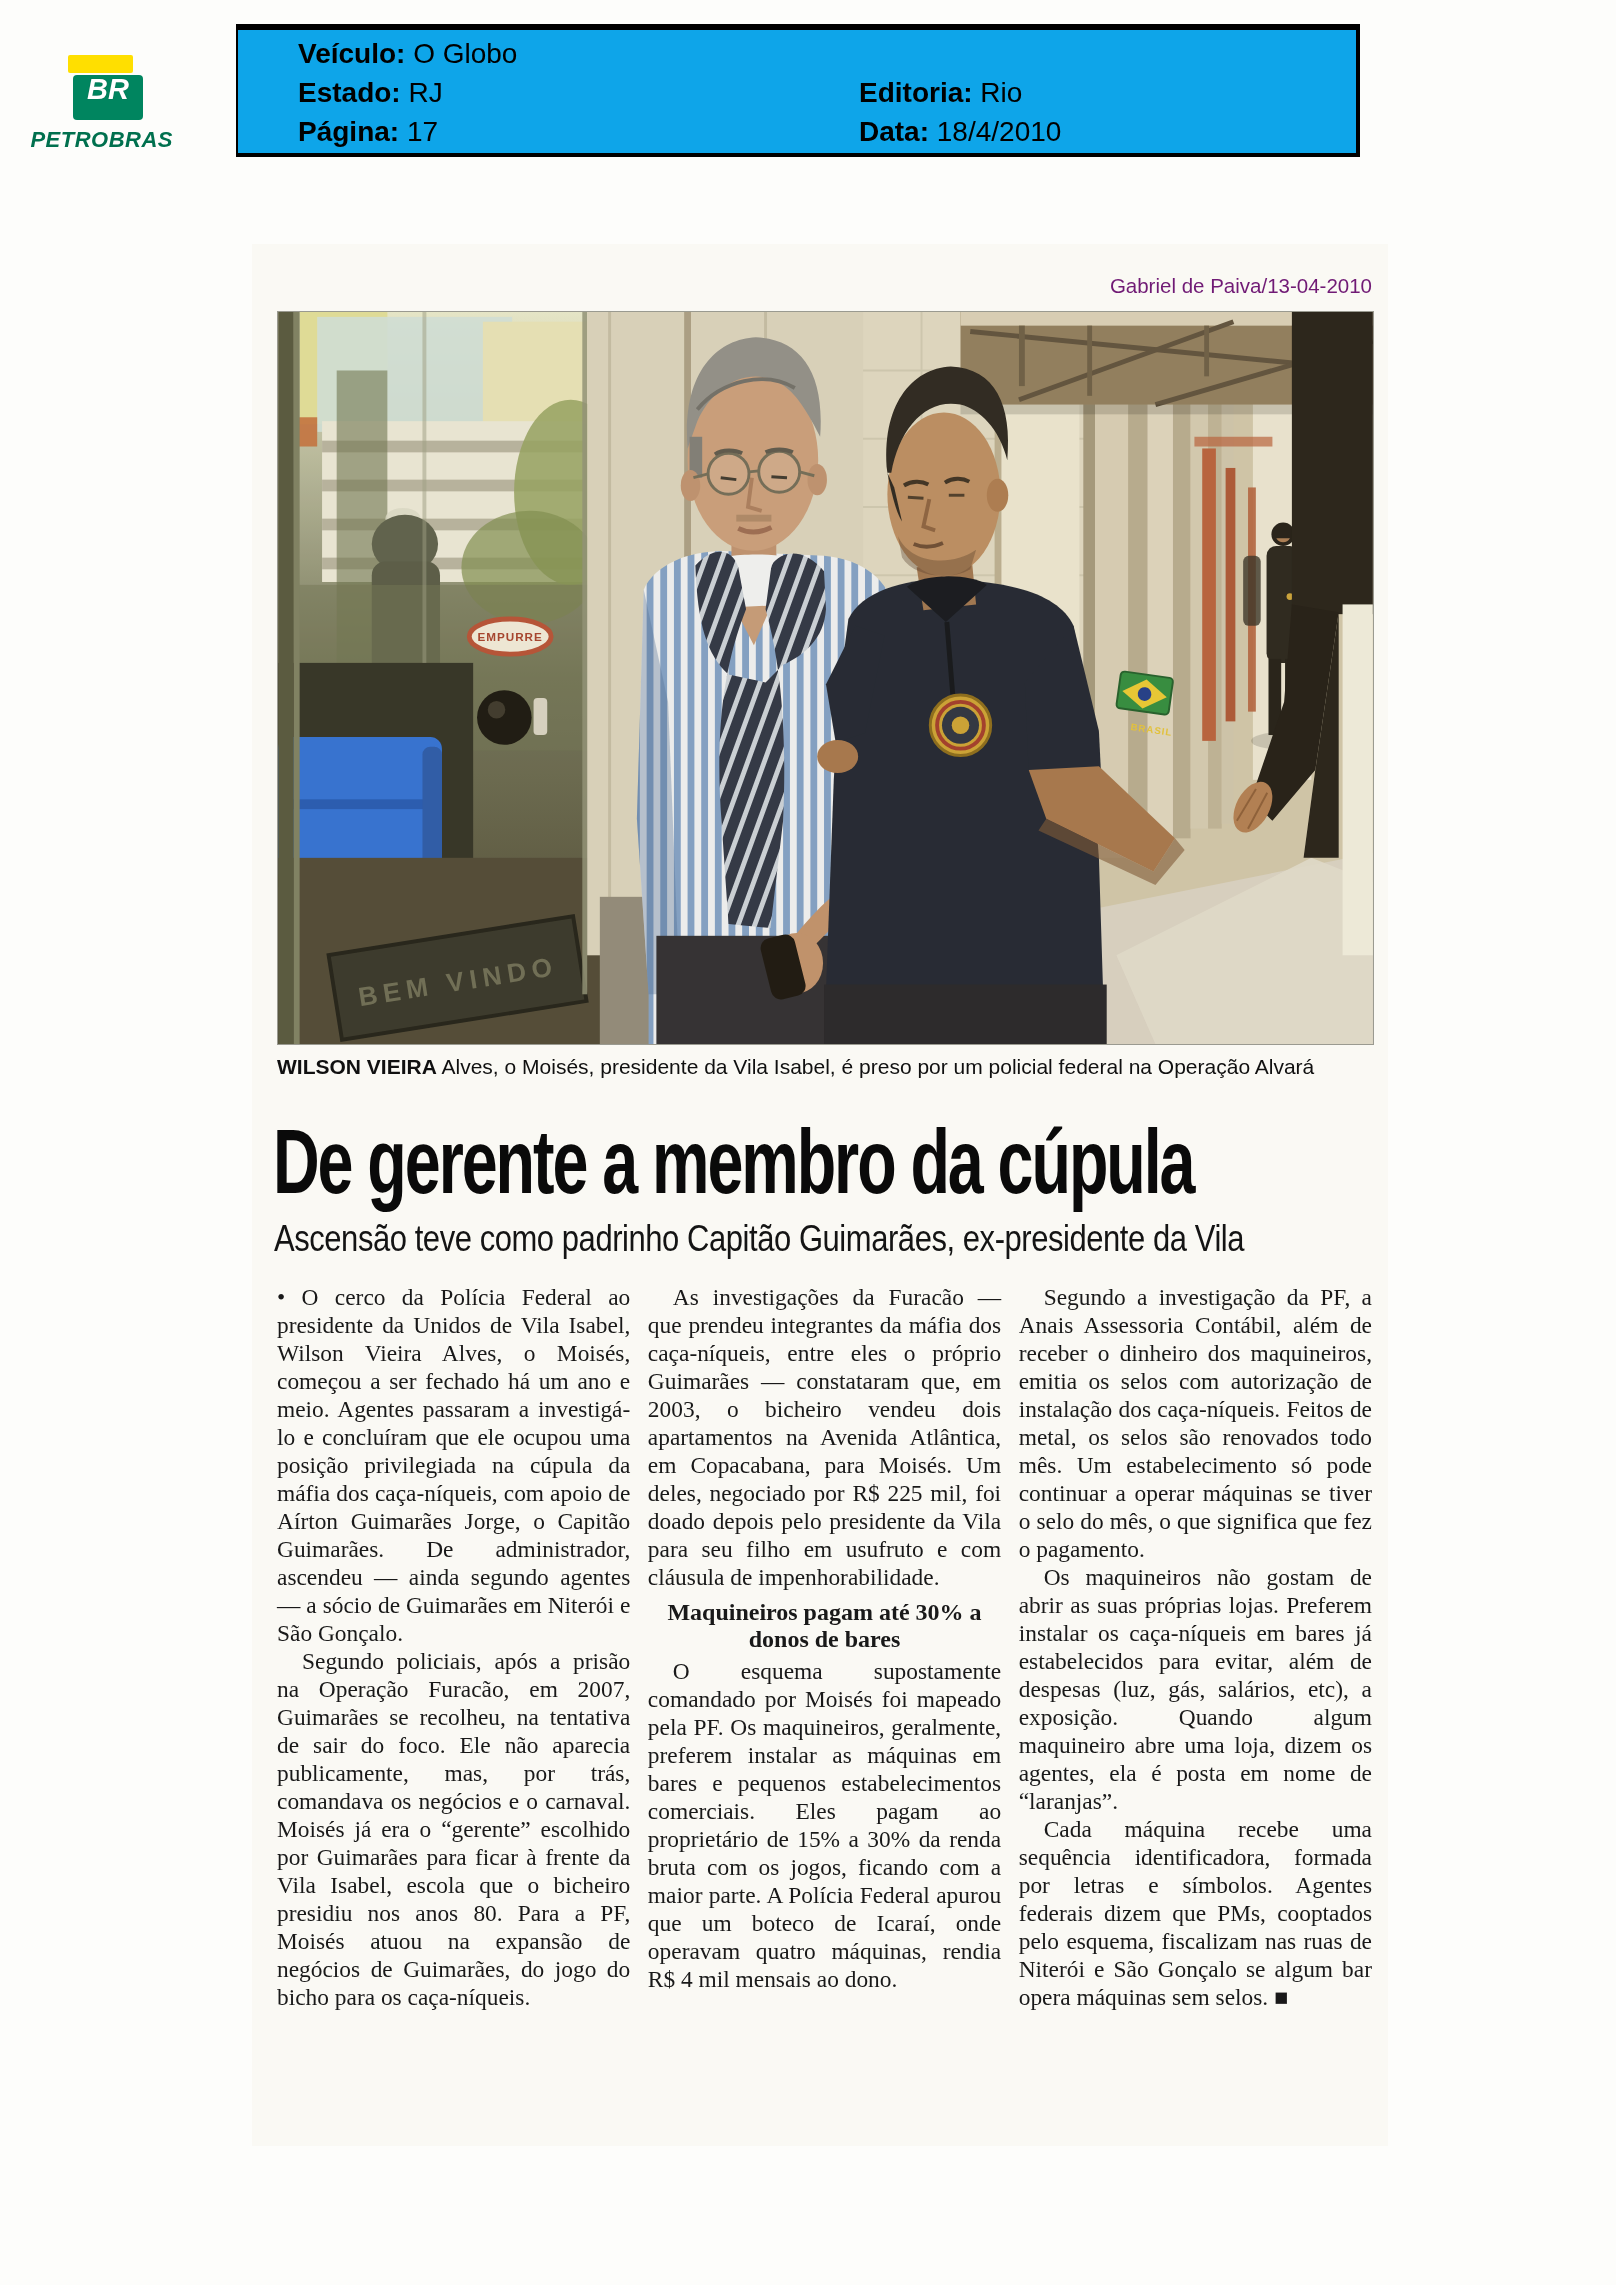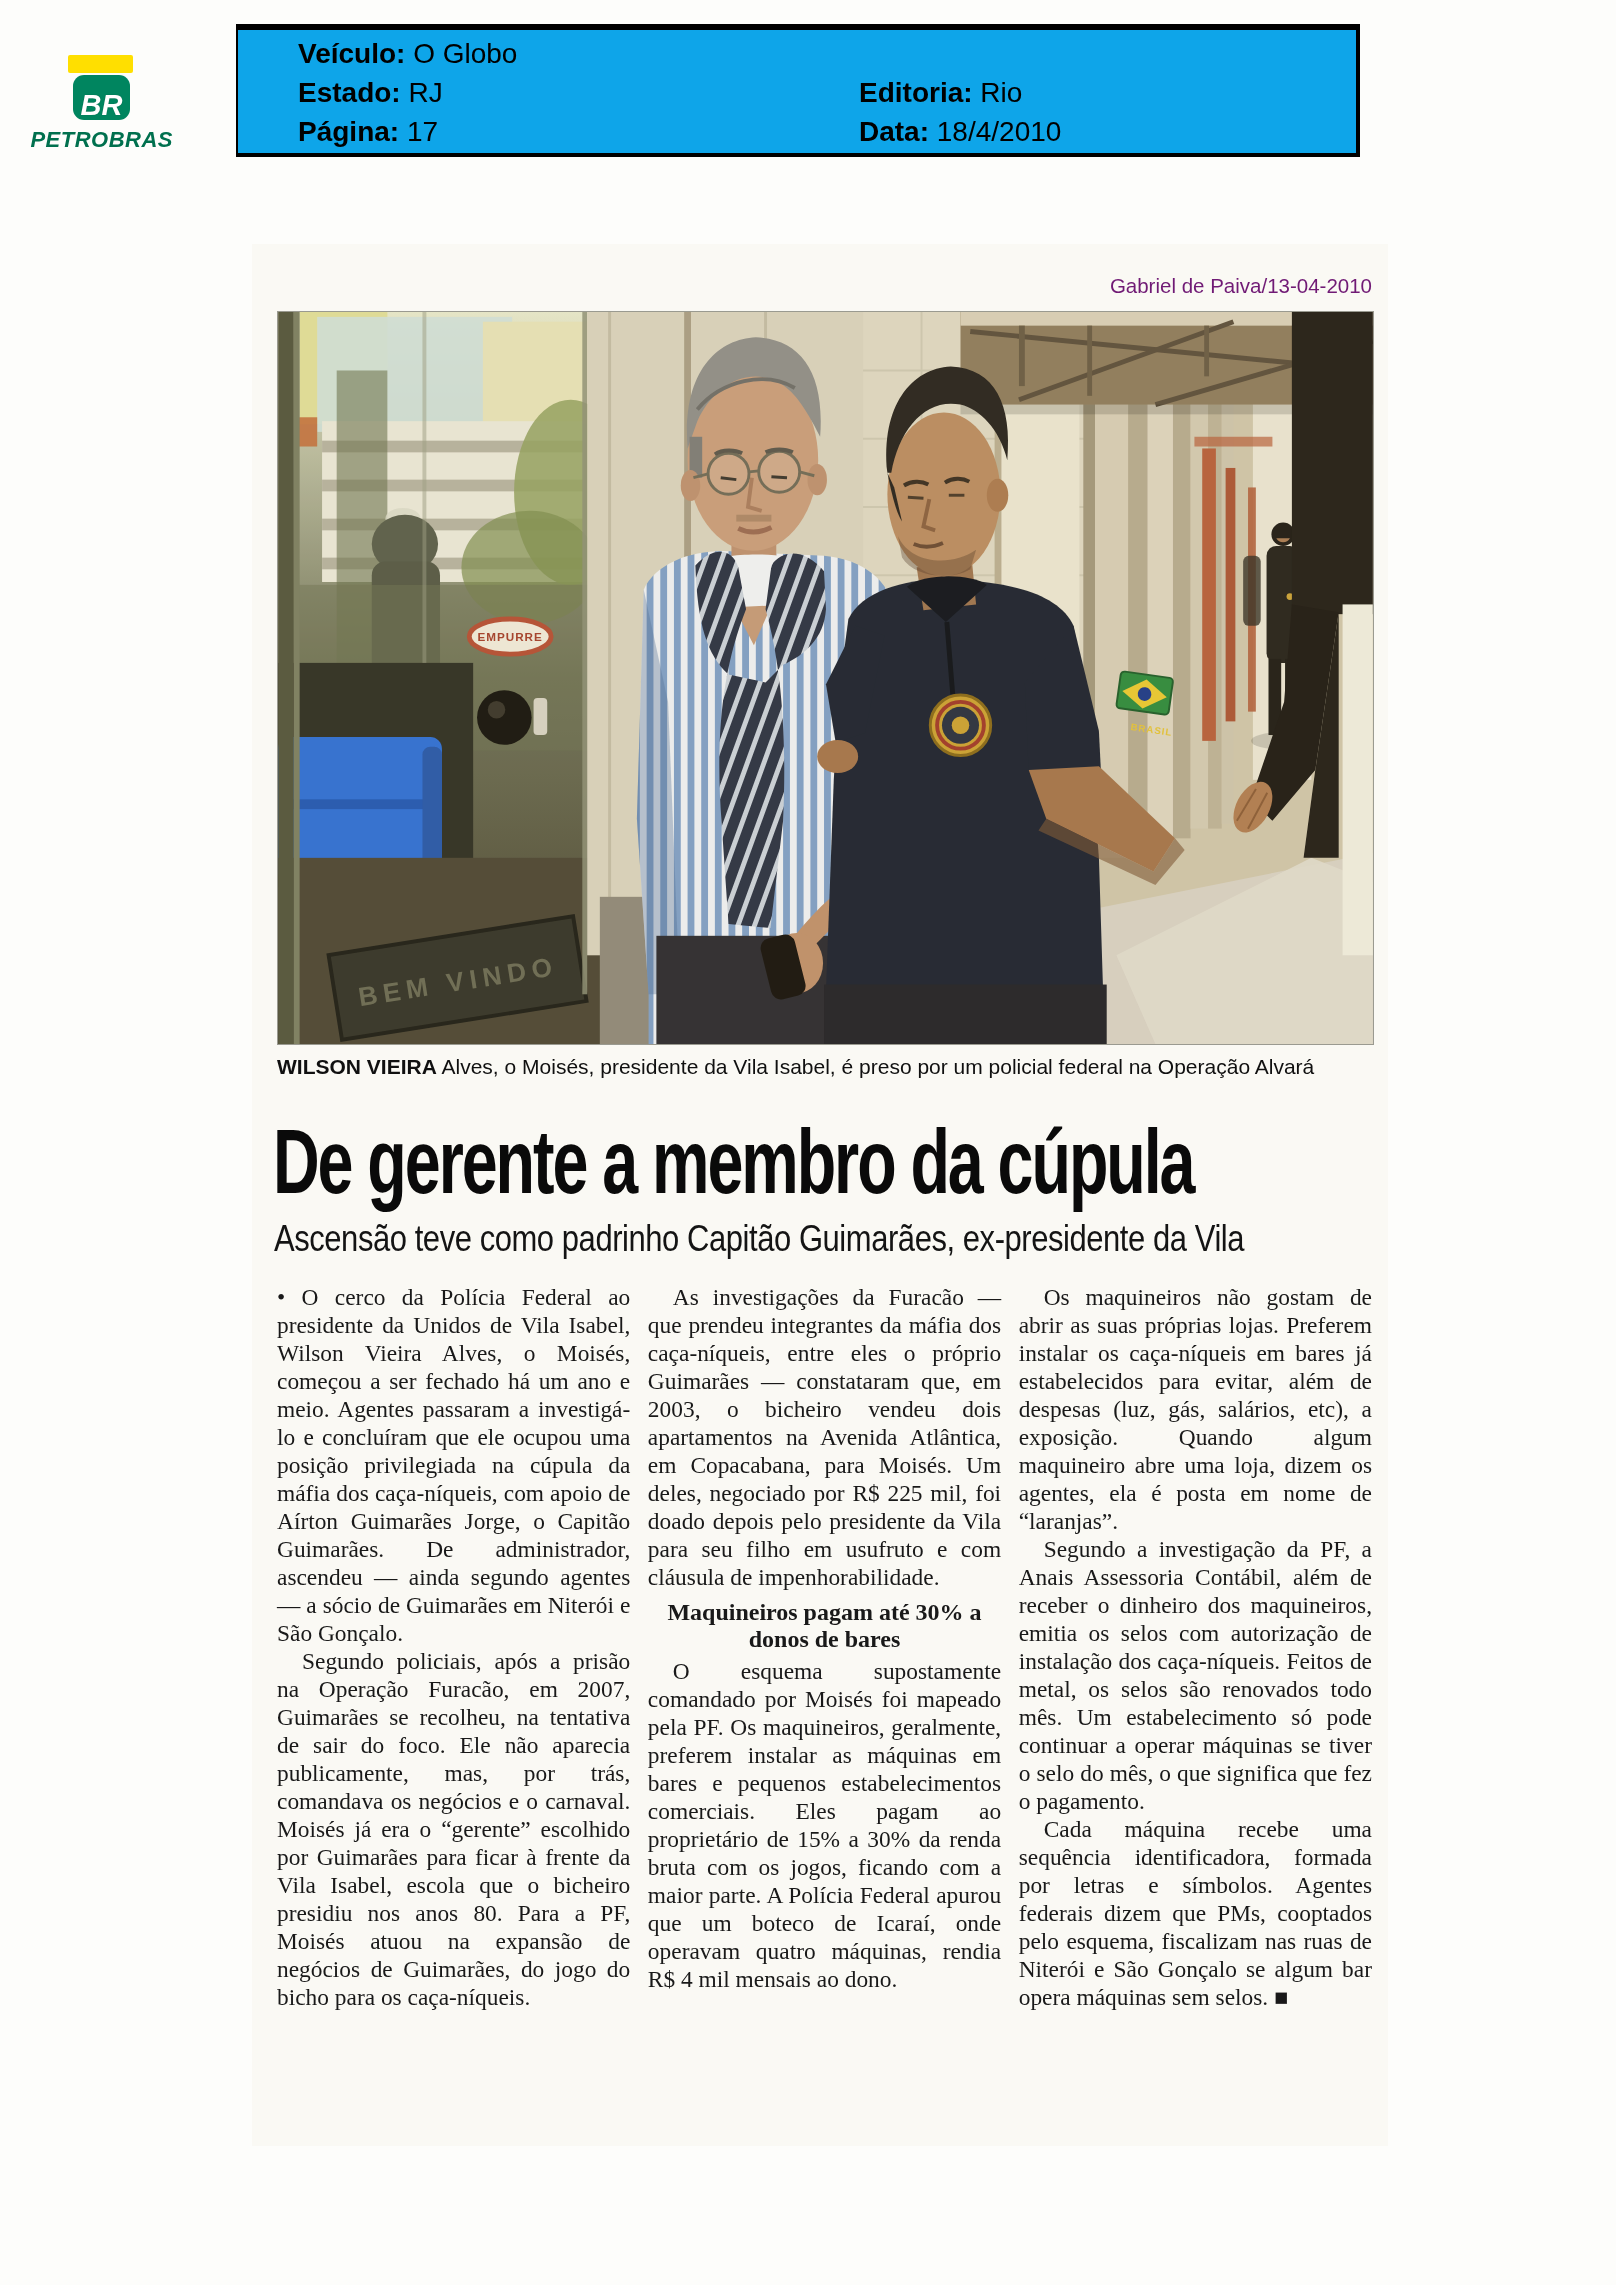--- a/index.html
+++ b/index.html
@@ -1,21 +1,21 @@
 <!DOCTYPE html>
 <html><head>
 <meta charset="utf-8">
 <style>
   html,body{margin:0;padding:0;background:#ffffff;}
   .page{position:relative;width:1617px;height:2285px;background:#fdfdfb;overflow:hidden;
         font-family:"Liberation Sans",sans-serif;color:#111;}
   
   .logo-yellow{position:absolute;left:68px;top:55px;width:65px;height:17.6px;background:#ffdf00;border-radius:2px;}
-  .logo-green{position:absolute;left:73px;top:75px;width:57px;height:45px;background:#00855f;border-radius:11px;
-              display:flex;align-items:flex-end;justify-content:center;}
+  .logo-green{position:absolute;left:73px;top:75px;width:70px;height:45px;background:#00855f;border-radius:4px;
+              display:flex;align-items:flex-start;justify-content:center;}
   .logo-green span{font-style:italic;font-weight:bold;font-size:29px;color:#ffffff;line-height:1;
                    text-shadow:0 0 1px #005a40;}
   .logo-name{position:absolute;left:13.7px;top:127px;width:176px;text-align:center;
              font-size:22px;font-weight:bold;font-style:italic;color:#00704e;letter-spacing:0.5px;}
   
   .hbox{position:absolute;left:236px;top:24.4px;width:1124px;height:133px;background:#0ea5e9;
         border-top:6.8px solid #000;border-left:2.9px solid #000;border-right:4.9px solid #000;border-bottom:4.9px solid #000;
         box-sizing:border-box;}
   .hfield{position:absolute;font-size:28px;white-space:nowrap;color:#000;}
   .hfield b{font-weight:bold;}
@@ -310,20 +310,20 @@
     <div class="col">
       <p>• O cerco da Polícia Federal ao presidente da Unidos de Vila Isabel, Wilson Vieira Alves, o Moisés, começou a ser fechado há um ano e meio. Agentes passaram a investigá-lo e concluíram que ele ocupou uma posição privilegiada na cúpula da máfia dos caça-níqueis, com apoio de Aírton Guimarães Jorge, o Capitão Guimarães. De administrador, ascendeu — ainda segundo agentes — a sócio de Guimarães em Niterói e São Gonçalo.</p>
       <p class="ind">Segundo policiais, após a prisão na Operação Furacão, em 2007, Guimarães se recolheu, na tentativa de sair do foco. Ele não aparecia publicamente, mas, por trás, comandava os negócios e o carnaval. Moisés já era o “gerente” escolhido por Guimarães para ficar à frente da Vila Isabel, escola que o bicheiro presidiu nos anos 80. Para a PF, Moisés atuou na expansão de negócios de Guimarães, do jogo do bicho para os caça-níqueis.</p>
     </div>
     <div class="col">
       <p class="ind">As investigações da Furacão — que prendeu integrantes da máfia dos caça-níqueis, entre eles o próprio Guimarães — constataram que, em 2003, o bicheiro vendeu dois apartamentos na Avenida Atlântica, em Copacabana, para Moisés. Um deles, negociado por R$ 225 mil, foi doado depois pelo presidente da Vila para seu filho em usufruto e com cláusula de impenhorabilidade.</p>
       <p class="subhead">Maquineiros pagam até 30% a donos de bares</p>
       <p class="ind">O esquema supostamente comandado por Moisés foi mapeado pela PF. Os maquineiros, geralmente, preferem instalar as máquinas em bares e pequenos estabelecimentos comerciais. Eles pagam ao proprietário de 15% a 30% da renda bruta com os jogos, ficando com a maior parte. A Polícia Federal apurou que um boteco de Icaraí, onde operavam quatro máquinas, rendia R$ 4 mil mensais ao dono.</p>
     </div>
     <div class="col">
+      <p class="ind">Segundo a investigação da PF, a Anais Assessoria Contábil, além de receber o dinheiro dos maquineiros, emitia os selos com autorização de instalação dos caça-níqueis. Feitos de metal, os selos são renovados todo mês. Um estabelecimento só pode continuar a operar máquinas se tiver o selo do mês, o que significa que fez o pagamento.</p>
       <p class="ind">Os maquineiros não gostam de abrir as suas próprias lojas. Preferem instalar os caça-níqueis em bares já estabelecidos para evitar, além de despesas (luz, gás, salários, etc), a exposição. Quando algum maquineiro abre uma loja, dizem os agentes, ela é posta em nome de “laranjas”.</p>
-      <p class="ind">Segundo a investigação da PF, a Anais Assessoria Contábil, além de receber o dinheiro dos maquineiros, emitia os selos com autorização de instalação dos caça-níqueis. Feitos de metal, os selos são renovados todo mês. Um estabelecimento só pode continuar a operar máquinas se tiver o selo do mês, o que significa que fez o pagamento.</p>
       <p class="ind">Cada máquina recebe uma sequência identificadora, formada por letras e símbolos. Agentes federais dizem que PMs, cooptados pelo esquema, fiscalizam nas ruas de Niterói e São Gonçalo se algum bar opera máquinas sem selos. ■</p>
     </div>
   </div>
 
 </div>
 
 
 </body></html>

